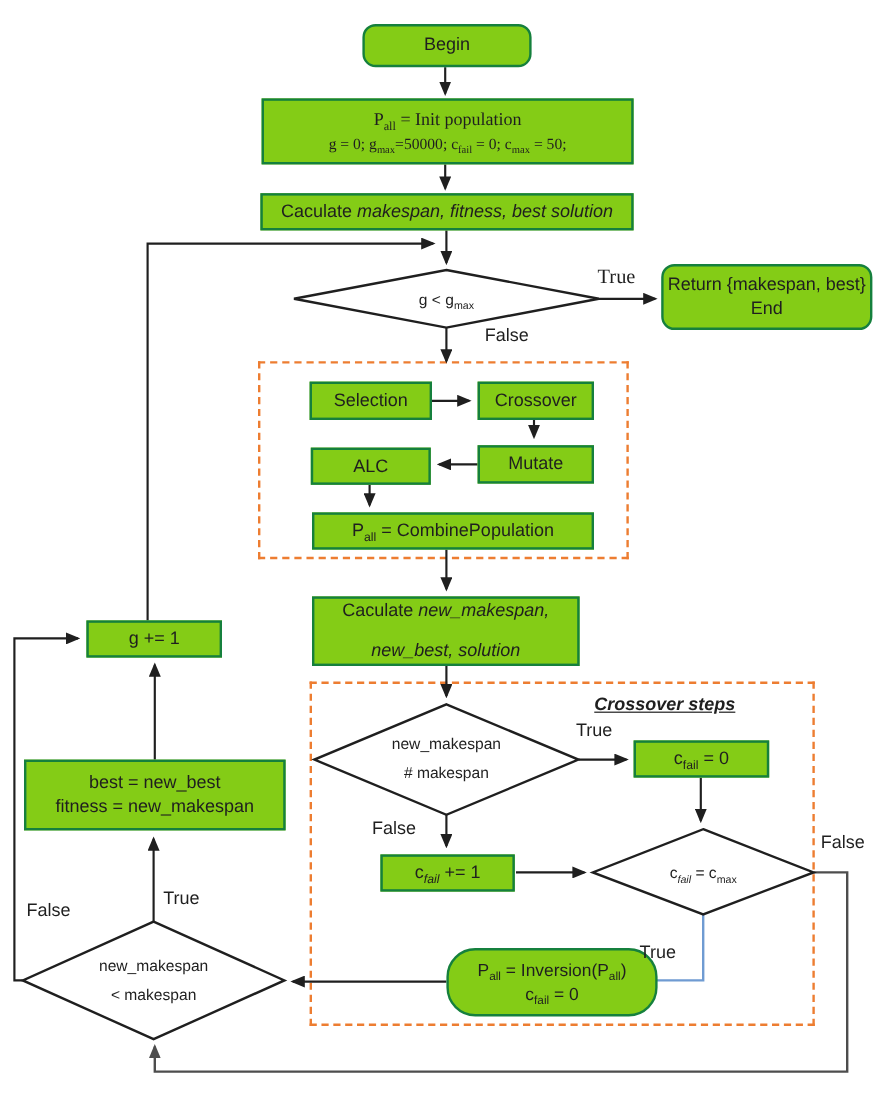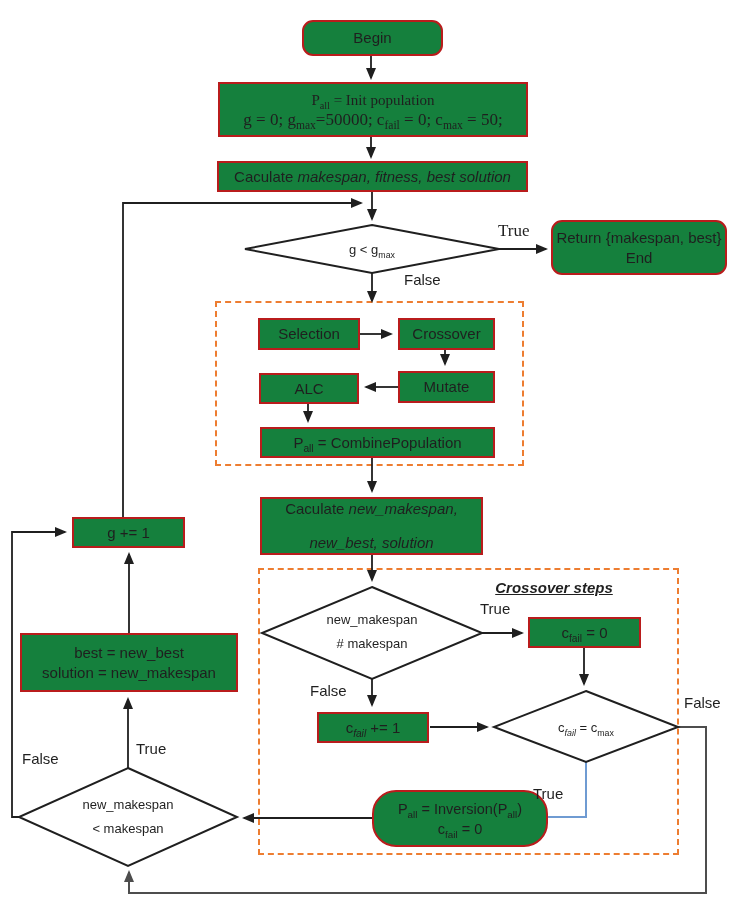--- a/index.html
+++ b/index.html
@@ -3,36 +3,36 @@
 <meta charset="utf-8">
 <style>
   html,body{margin:0;padding:0;background:#ffffff;}
   .canvas{
     position:relative;width:743px;height:913px;background:#ffffff;overflow:hidden;
     font-family:"Liberation Sans","DejaVu Sans",sans-serif;color:#1f1f1f;
   }
   .wires{position:absolute;left:0;top:0;z-index:1;}
   .dashed-box{position:absolute;border:2px dashed #ED7D31;background:transparent;z-index:0;box-sizing:border-box;}
   .node{
-    position:absolute;box-sizing:border-box;border:2px solid #b91c1c;background:#15803d;
+    position:absolute;box-sizing:border-box;border:2px solid #15803d;background:#84cc16;
     display:flex;flex-direction:column;align-items:center;justify-content:center;
     font-size:15px;line-height:20px;text-align:center;z-index:2;
   }
   .terminal{border-radius:11px;}
   .dtext{
     position:absolute;z-index:2;text-align:center;font-size:13px;line-height:24px;
   }
   .elabel{position:absolute;z-index:3;font-size:15px;white-space:nowrap;}
   .elabel.serif{font-family:"Liberation Serif","DejaVu Serif",serif;font-size:17px;}
   .inv-title{
     position:absolute;z-index:3;font-size:15px;font-weight:bold;font-style:italic;
     text-decoration:underline;text-align:center;
   }
   sub{font-size:68%;line-height:0;}
-  .small{font-size:17px;}
+  .small{font-size:13px;}
 </style>
 </head>
 <body>
 
 <div class="canvas">
 
   <div class="dashed-box" style="left:215px;top:301px;width:309px;height:165px;"></div>
   <div class="dashed-box" style="left:258px;top:568px;width:421px;height:287px;"></div>
 
   <svg class="wires" width="743" height="913">
@@ -127,21 +127,21 @@
   <div class="node" style="left:372px;top:790px;width:176px;height:57px;font-size:14.5px;border-radius:24px;">
     <span>P<sub>all</sub> = Inversion(P<sub>all</sub>)</span>
     <span>c<sub>fail</sub> = 0</span>
   </div>
 
   <div class="node" style="left:72px;top:517px;width:113px;height:31px;">
     <span>g += 1</span>
   </div>
   <div class="node" style="left:20px;top:633px;width:218px;height:59px;">
     <span>best = new_best</span>
-    <span>solution = new_makespan</span>
+    <span>fitness = new_makespan</span>
   </div>
 
   <div class="dtext" style="left:302px;top:238px;width:140px;">g &lt; g<sub>max</sub></div>
   <div class="dtext" style="left:292px;top:608px;width:160px;">
     <div>new_makespan</div>
     <div># makespan</div>
   </div>
   <div class="dtext" style="left:511px;top:716px;width:150px;">c<sub><i>fail</i></sub> = c<sub>max</sub></div>
   <div class="dtext" style="left:43px;top:793px;width:170px;">
     <div>new_makespan</div>

